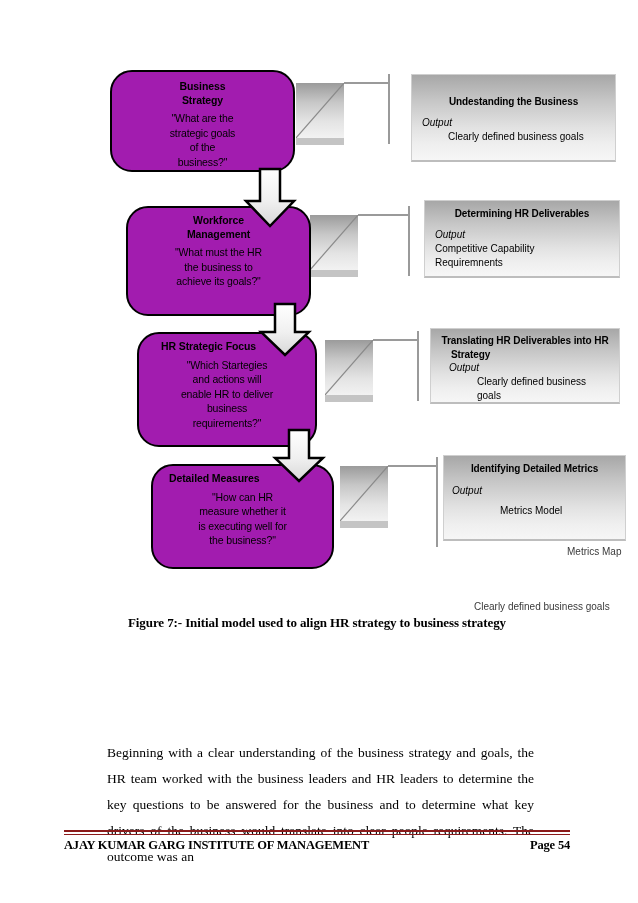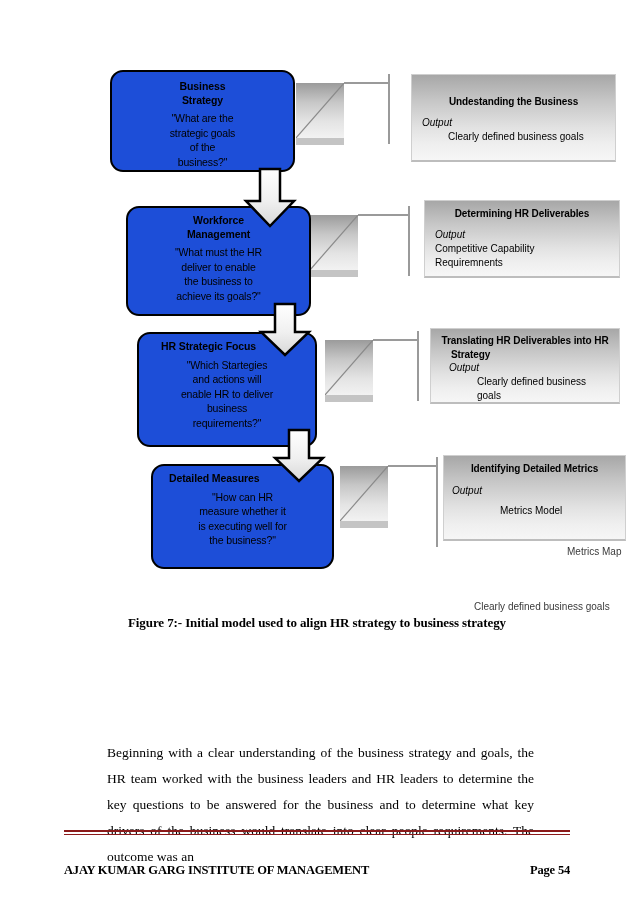--- a/index.html
+++ b/index.html
@@ -23,22 +23,22 @@
     top: 0;
     width: 638px;
     height: 640px;
   }
 
   
   .lbox {
     position: absolute;
     box-sizing: border-box;
     border: 2.5px solid #000000;
-    border-radius: 13px;
-    background: #1d4ed8;
+    border-radius: 22px;
+    background: #a21caf;
     text-align: center;
     z-index: 6;
   }
   .lbox .lbox-title {
     font-weight: bold;
     font-size: 10.5px;
     line-height: 13.5px;
     letter-spacing: -0.1px;
   }
   .lbox .lbox-body {
@@ -170,21 +170,20 @@
     left: 64px;
     top: 838px;
     width: 506px;
     font-family: "Liberation Serif", serif;
     font-weight: bold;
     font-size: 12.5px;
     display: flex;
     justify-content: space-between;
     align-items: baseline;
     letter-spacing: -0.2px;
-    margin-top: 25px;
   }
 </style>
 </head>
 <body>
 
 <div id="figure">
 
   <div class="shadowblk" style="left:296px; top:83px; width:48px; height:55px;">
     <div class="sq"></div>
     <div class="base"></div>
@@ -228,21 +227,20 @@
       <line x1="0" y1="55" x2="48" y2="0" stroke="#8a8a8a" stroke-width="1.2"></line>
     </svg>
   </div>
   <div class="conn-h" style="left:358px; top:214px; width:50px;"></div>
   <div class="conn-v" style="left:408px; top:206px; height:70px;"></div>
 
   <div class="lbox" style="left:126px; top:206px; width:185px; height:110px;">
     <div class="lbox-title" style="margin-top:6px;">Workforce</div>
     <div class="lbox-title">Management</div>
     <div class="lbox-body" style="margin-top:4px;">"What must the HR</div>
-    <div class="lbox-body">deliver to enable</div>
     <div class="lbox-body">the business  to</div>
     <div class="lbox-body">achieve its goals?"</div>
   </div>
 
   <div class="rbox" style="left:424px; top:200px; width:196px; height:78px; padding:6px 10px 0 10px;">
     <div class="rbox-title">Determining HR Deliverables</div>
     <div class="out" style="margin-top:7px;">Output</div>
     <div class="ln">Competitive Capability</div>
     <div class="ln">Requiremnents</div>
   </div>

